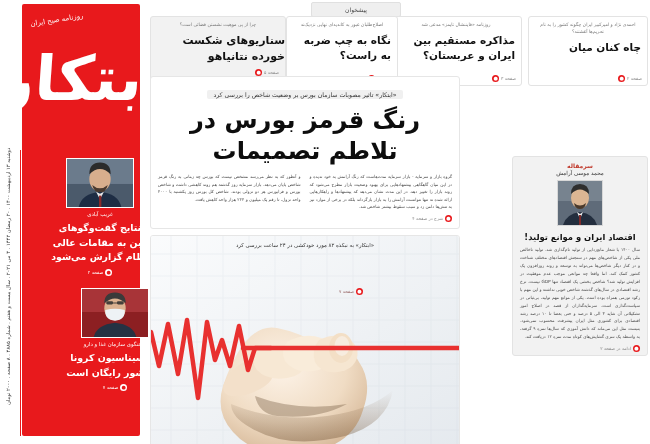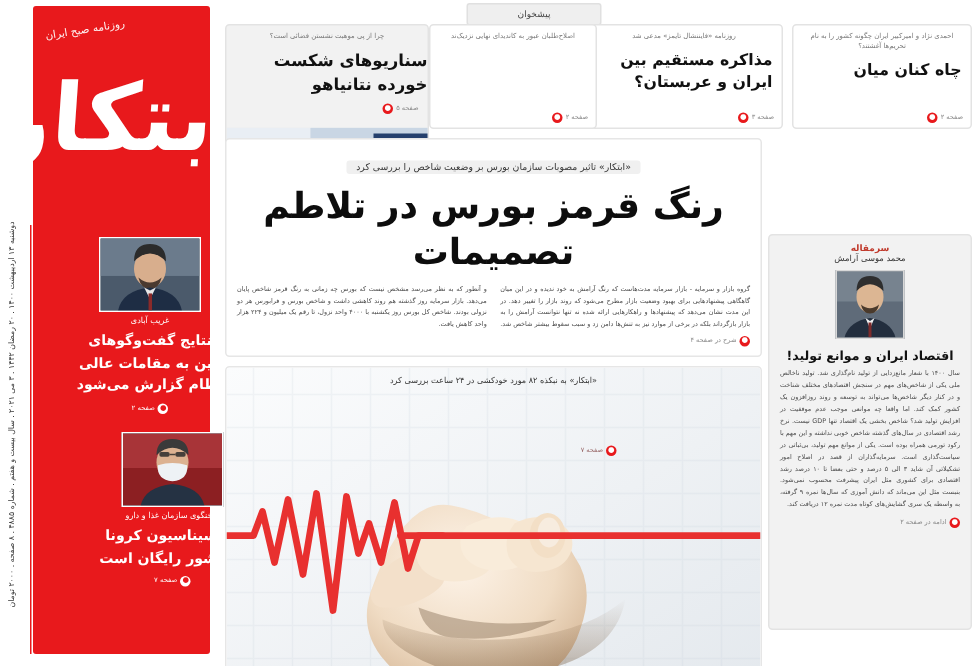--- a/index.html
+++ b/index.html
@@ -125,21 +125,21 @@
     position:absolute;left:0;bottom:0;width:136px;height:82px;overflow:hidden;
   }
   .neta-photo svg{display:block;width:100%;height:100%;}
   .neta-more{
     position:absolute;right:6px;top:52px;display:flex;align-items:center;gap:2px;
   }
   .neta-more .pg{font-size:4.4px;color:#888;}
 
   
   .main-col{
-    position:absolute;left:150px;top:92px;width:358px;height:348px;
+    position:absolute;left:150px;top:76px;width:310px;height:348px;
   }
   .lead{
     border:1px solid #e6e6e6;border-radius:3px;background:#fff;
     padding:5px 7px 6px;box-sizing:border-box;
   }
   .lead-kicker{
     text-align:center;font-size:6.2px;color:#333;margin-bottom:3px;
     background:#f0f0f0;display:inline-block;padding:1px 6px;border-radius:2px;
   }
   .lead-kicker-wrap{text-align:center;}
@@ -182,21 +182,21 @@
   .wm{
     position:absolute;right:8px;bottom:4px;z-index:5;text-align:center;
   }
   .wm-fa{
     color:#e03b3f;font-size:19px;font-weight:700;line-height:.95;
     transform:rotate(-6deg);display:block;opacity:.92;
   }
 
   
   .right-col{
-    position:absolute;right:2px;top:156px;width:136px;height:264px;
+    position:absolute;right:2px;top:156px;width:136px;height:200px;
     background:#f2f2f2;border:1px solid #e3e3e3;border-radius:3px;
     box-sizing:border-box;padding:5px 7px;overflow:hidden;
   }
   .ed-label{
     text-align:center;font-size:6px;font-weight:700;color:#c0392b;
   }
   .ed-author{
     text-align:center;font-size:5.6px;color:#333;margin-top:1px;
   }
   .ed-photo{
@@ -296,20 +296,21 @@
       <div class="tc-kicker">روزنامه «فایننشال تایمز» مدعی شد</div>
       <div class="tc-title">مذاکره مستقیم بین ایران و عربستان؟</div>
       <div class="tc-more">
         <span class="pg">صفحه ۳</span>
         <span class="badge-dot red">●</span>
       </div>
     </div>
 
     <div class="tc tc3">
       <div class="tc-kicker">اصلاح‌طلبان عبور به کاندیدای نهایی نزدیک‌ند</div>
+      <div class="tc-title">نگاه به چپ ضربه به راست؟</div>
       <div class="tc-more">
         <span class="pg">صفحه ۲</span>
         <span class="badge-dot red">●</span>
       </div>
     </div>
 
     <div class="tc-neta">
       <div class="tc-kicker">چرا از پی موهبت نشستن فضائی است؟</div>
       <div class="tc-title">سناریوهای شکست خورده نتانیاهو</div>
       <div class="neta-more">

